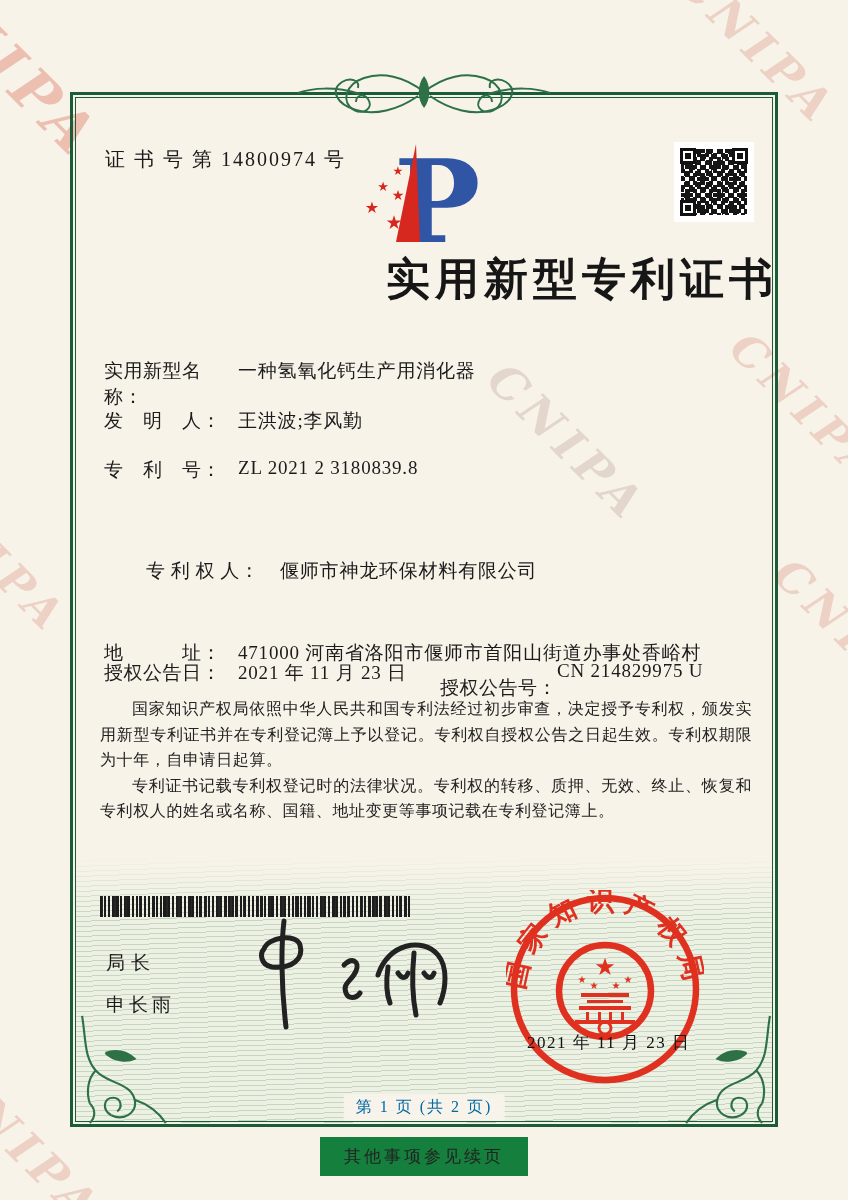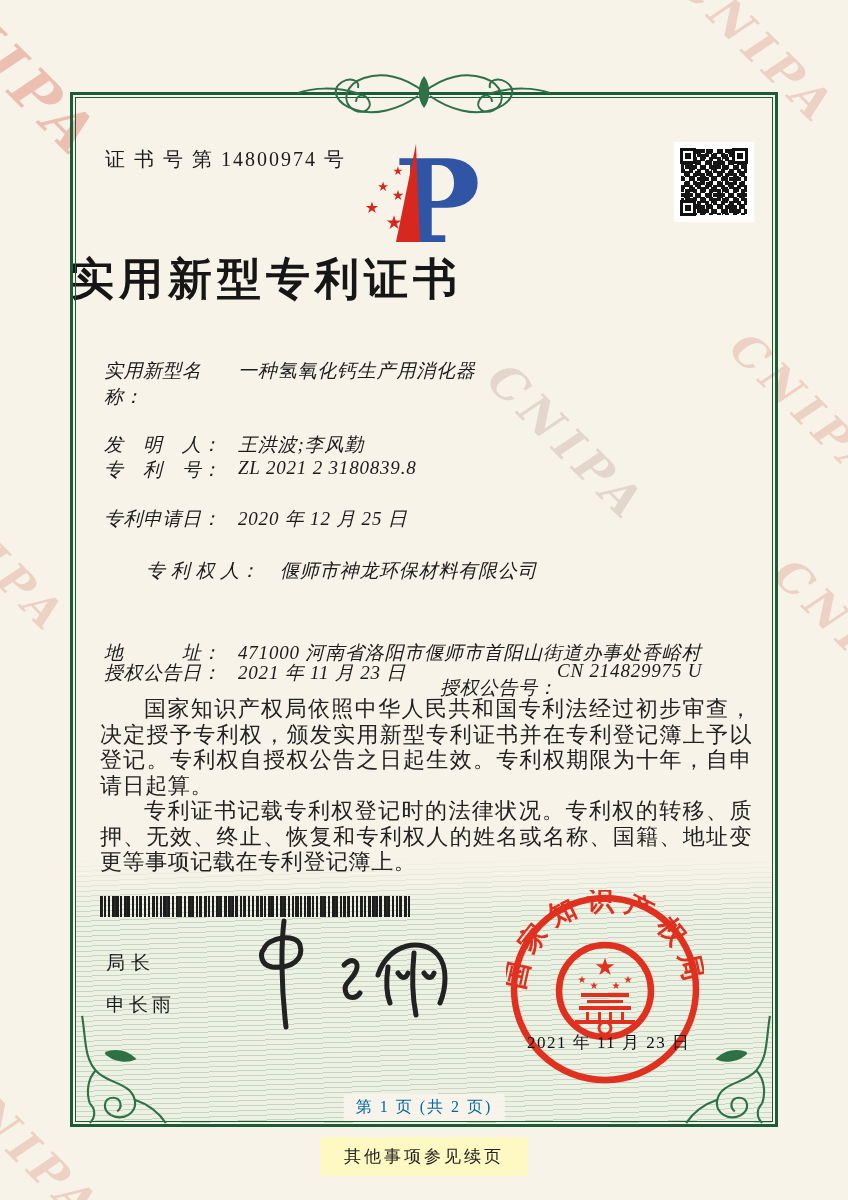--- a/index.html
+++ b/index.html
@@ -37,47 +37,47 @@
   .logo-svg{position:absolute;left:332px;top:138px;width:180px;height:122px;z-index:3;}
   .qr{position:absolute;left:674px;top:142px;width:80px;height:80px;background:#fff;z-index:3;}
   .qr-body{position:absolute;inset:7px;background:
       repeating-conic-gradient(#151515 0 25%,transparent 0 50%) 0 0/8px 8px,
       repeating-conic-gradient(#151515 0 25%,transparent 0 50%) 3px 5px/11px 11px;}
   .finder{position:absolute;width:16px;height:16px;border:3px solid #111;background:#fff;box-sizing:border-box;}
   .finder::after{content:"";position:absolute;inset:2px;background:#111;}
   .finder.tl{left:-1px;top:-1px}.finder.tr{right:-1px;top:-1px}.finder.bl{left:-1px;bottom:-1px}
   .doc-title{
     position:absolute;left:70px;top:250px;width:708px;z-index:3;
-    font-size:44px;font-weight:bold;letter-spacing:5px;text-align:left;color:#161616;
-  }
-  
-  .field-row{position:absolute;left:104px;width:660px;z-index:3;font-size:19px;letter-spacing:0.5px;font-style:italic;}
+    font-size:44px;font-weight:bold;letter-spacing:5px;text-align:right;color:#161616;
+  }
+  
+  .field-row{position:absolute;left:104px;width:660px;z-index:3;font-size:19px;letter-spacing:0.5px;}
   .field-label{display:inline-block;width:134px;vertical-align:top;}
   .field-value{letter-spacing:0.8px;}
   .grant-pair{position:absolute;left:336px;top:0;}
   
   .body-text{position:absolute;left:100px;top:696px;width:652px;z-index:3;
-    font-size:22px;line-height:25.5px;text-align:justify;letter-spacing:0.6px;color:#222;}
+    font-size:16px;line-height:25.5px;text-align:justify;letter-spacing:0.6px;color:#222;}
   .body-text p{margin:0;text-indent:2em;}
   
   .barcode{position:absolute;left:100px;top:896px;width:310px;height:21px;z-index:3;
     background:
       repeating-linear-gradient(90deg,#1c1c1c 0 2px,transparent 2px 4px),
       repeating-linear-gradient(90deg,#1c1c1c 0 1px,transparent 1px 9px),
       repeating-linear-gradient(90deg,rgba(28,28,28,.95) 0 3px,transparent 3px 13px);}
   .director-title{position:absolute;left:106px;top:950px;z-index:3;font-size:19px;letter-spacing:6px;}
   .director-name{position:absolute;left:106px;top:992px;z-index:3;font-size:19px;letter-spacing:4px;}
   .sig-svg{position:absolute;left:248px;top:915px;width:210px;height:125px;z-index:3;}
   .seal-svg{position:absolute;left:506px;top:890px;width:198px;height:198px;z-index:4;}
   .seal-date{position:absolute;left:527px;top:1031px;width:180px;z-index:5;
     font-size:17px;letter-spacing:1.5px;color:#141414;}
   .page-num{position:absolute;left:50%;top:1094px;transform:translateX(-50%);z-index:3;
     font-size:16px;letter-spacing:2px;color:#0369a1;background:rgba(248,244,235,0.92);padding:3px 12px;}
   .footer-note{position:absolute;left:50%;top:1137px;transform:translateX(-50%);z-index:3;
-    font-size:17px;letter-spacing:3px;color:#222;background:#fef9c3;padding:8px 24px;}
+    font-size:17px;letter-spacing:3px;color:#222;background:#15803d;padding:8px 24px;}
   .flourish{position:absolute;left:264px;top:64px;width:320px;height:64px;z-index:5;}
   .vine{position:absolute;top:1014px;width:95px;height:112px;z-index:5;}
   .vine.left{left:75px;}
   .vine.right{left:682px;transform:scaleX(-1);}
 </style>
 </head>
 <body>
 
 <div class="page">
 
@@ -148,28 +148,25 @@
       <div class="finder tr"></div>
       <div class="finder bl"></div>
     </div>
   </div>
 
   <div class="doc-title">实用新型专利证书</div>
 
   <div class="field-row" style="top:358px;">
     <span class="field-label">实用新型名称：</span><span class="field-value">一种氢氧化钙生产用消化器</span>
   </div>
-  <div class="field-row" style="top:432px;">
+  <div class="field-row" style="top:408px;">
     <span class="field-label">发　明　人：</span><span class="field-value">王洪波;李风勤</span>
   </div>
   <div class="field-row" style="top:457px;">
     <span class="field-label">专　利　号：</span><span class="field-value">ZL 2021 2 3180839.8</span>
-  </div>
-  <div class="field-row" style="top:506px;">
-    <span class="field-label">专利申请日：</span><span class="field-value">2020 年 12 月 25 日</span>
   </div>
   <div class="field-row" style="top:558px;margin-left:42px;">
     <span class="field-label">专 利 权 人：</span><span class="field-value">偃师市神龙环保材料有限公司</span>
   </div>
   <div class="field-row" style="top:640px;">
     <span class="field-label">地　　　址：</span><span class="field-value">471000 河南省洛阳市偃师市首阳山街道办事处香峪村</span>
   </div>
   <div class="field-row" style="top:660px;">
     <span class="field-label">授权公告日：</span><span class="field-value">2021 年 11 月 23 日</span>
     <span class="grant-pair">

